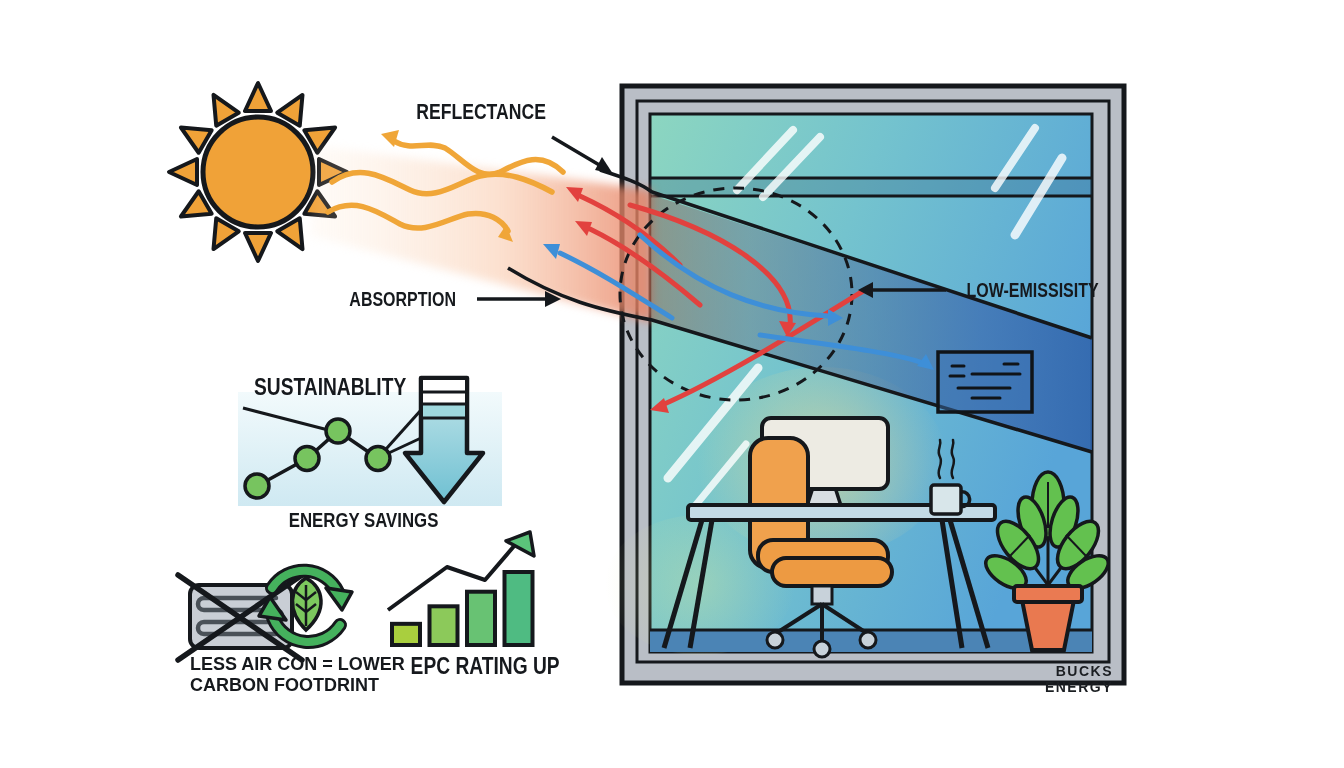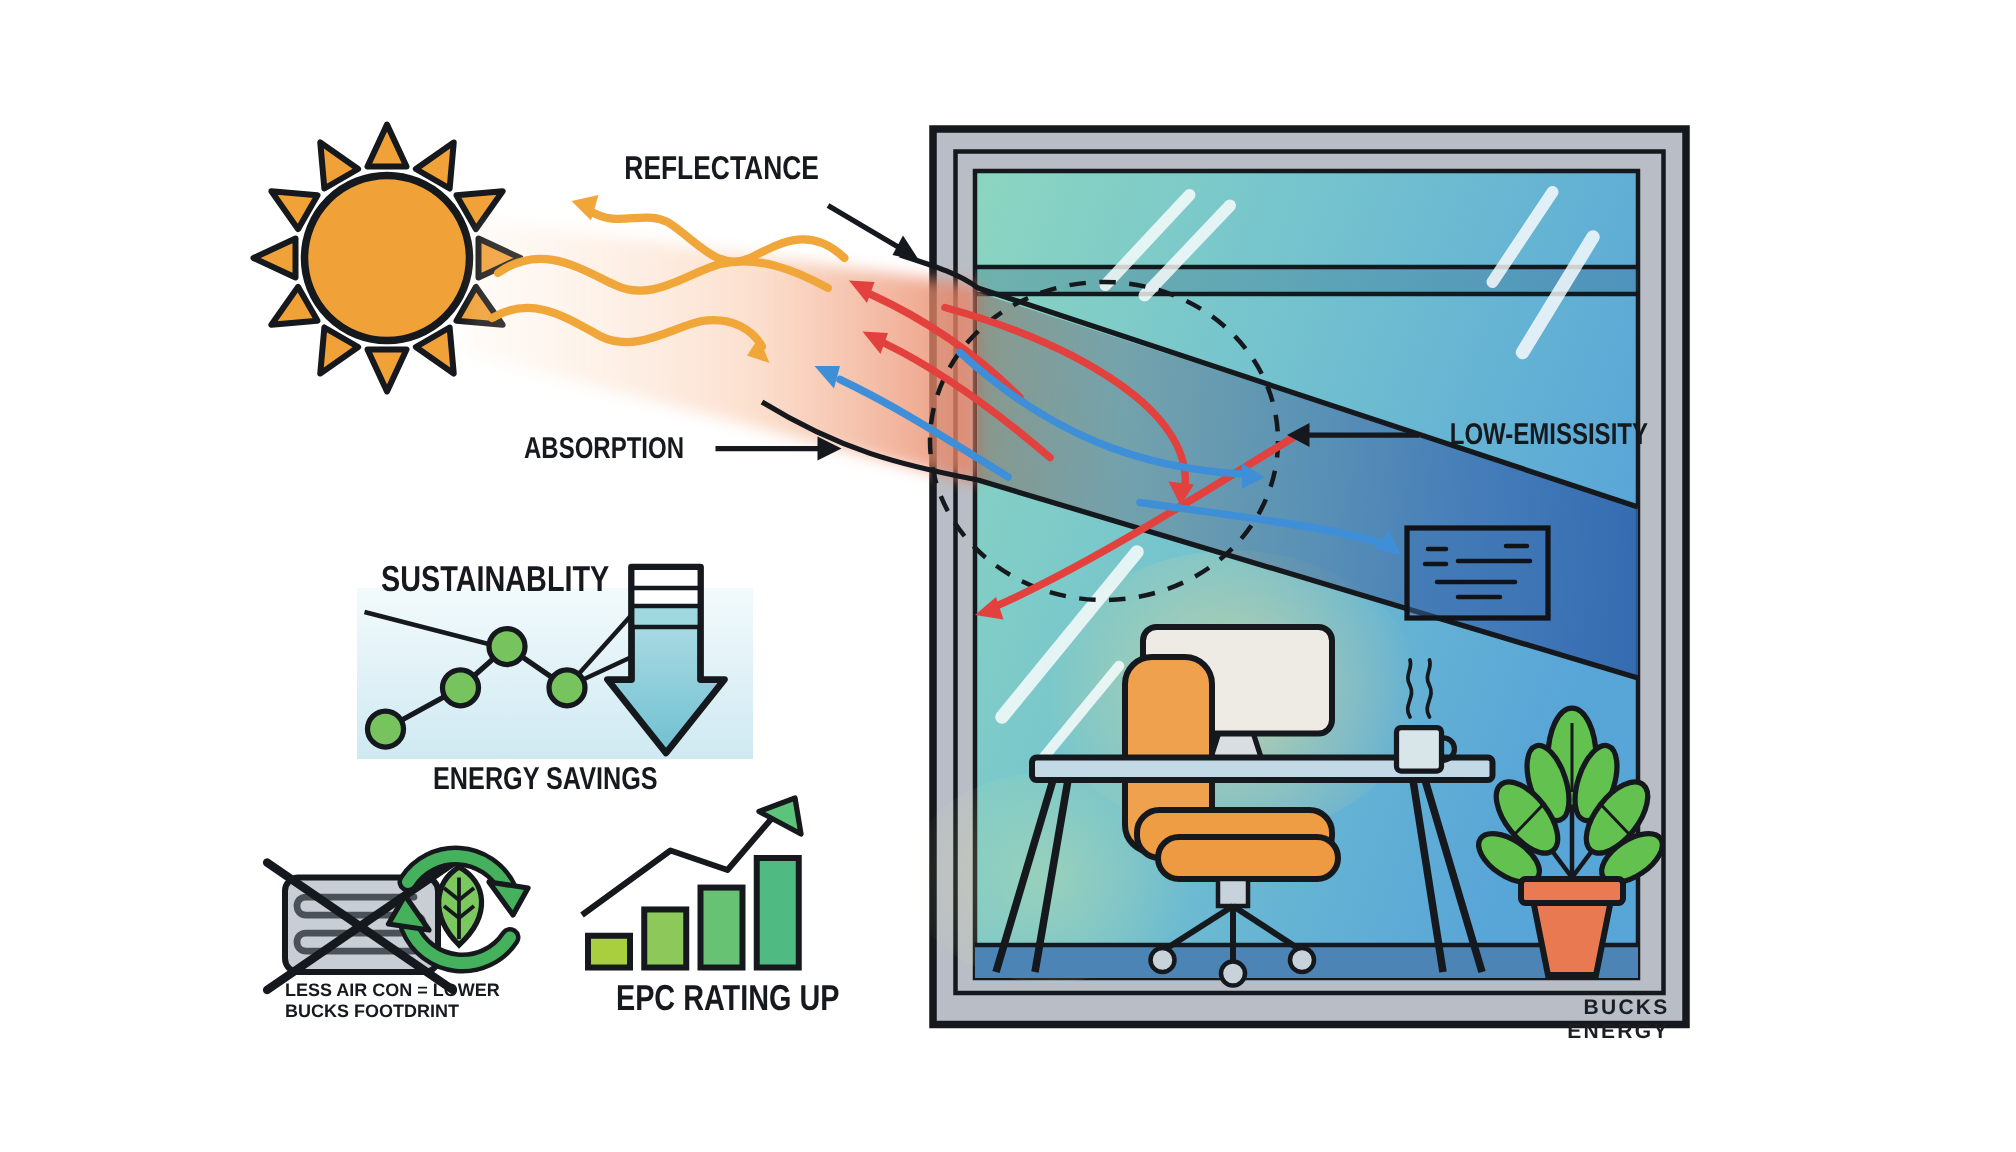--- a/index.html
+++ b/index.html
@@ -304,22 +304,22 @@
 <div class="lbl" style="left:400px;top:99px;width:180px;font-size:22px;"><span>REFLECTANCE</span></div>
 
 <div class="lbl" style="left:336px;top:288px;width:140px;font-size:20px;"><span>ABSORPTION</span></div>
 
 <div class="lbl" style="left:950px;top:279px;width:145px;font-size:20px;"><span>LOW-EMISSISITY</span></div>
 
 <div class="lbl" style="left:235px;top:373px;width:150px;font-size:24px;"><span>SUSTAINABLITY</span></div>
 
 <div class="lbl" style="left:270px;top:508px;width:170px;font-size:21px;"><span>ENERGY SAVINGS</span></div>
 
-<div class="lbl" style="left:190px;top:654px;width:205px;font-size:12px;">
+<div class="lbl" style="left:190px;top:654px;width:205px;font-size:18px;">
   <div><span>LESS AIR CON = LOWER</span></div>
-  <div><span>BUCKS FOOTDRINT</span></div>
+  <div><span>CARBON FOOTDRINT</span></div>
 </div>
 
 <div class="lbl" style="left:392px;top:652px;width:145px;font-size:24px;"><span>EPC RATING UP</span></div>
 
 <div class="wm" style="left:985px;top:663px;width:128px;font-size:14px;">BUCKS ENERGY</div>
 
 </div>
 
 </body></html>

